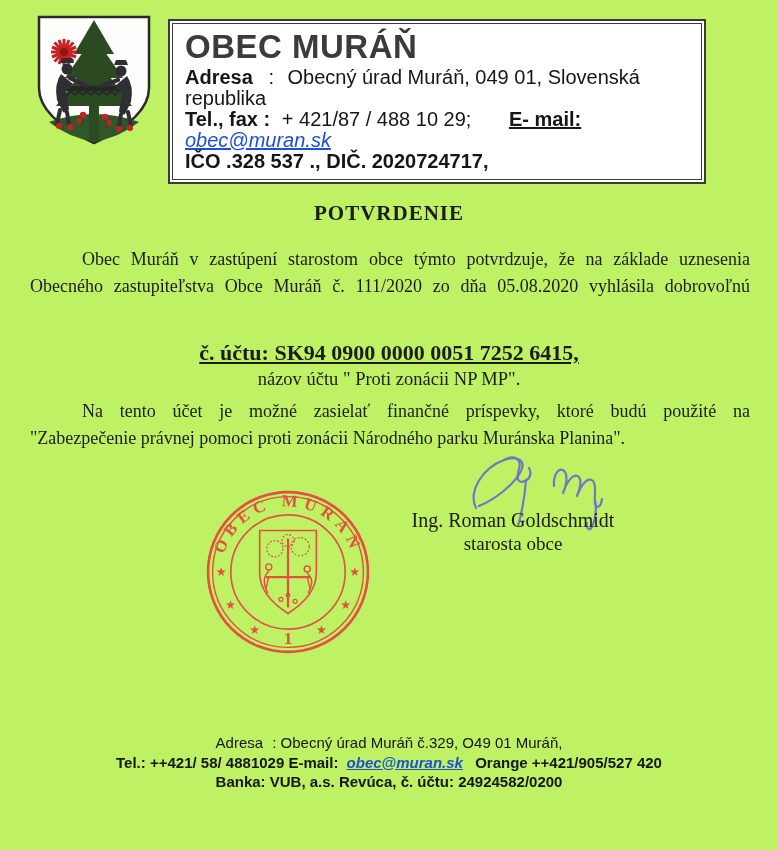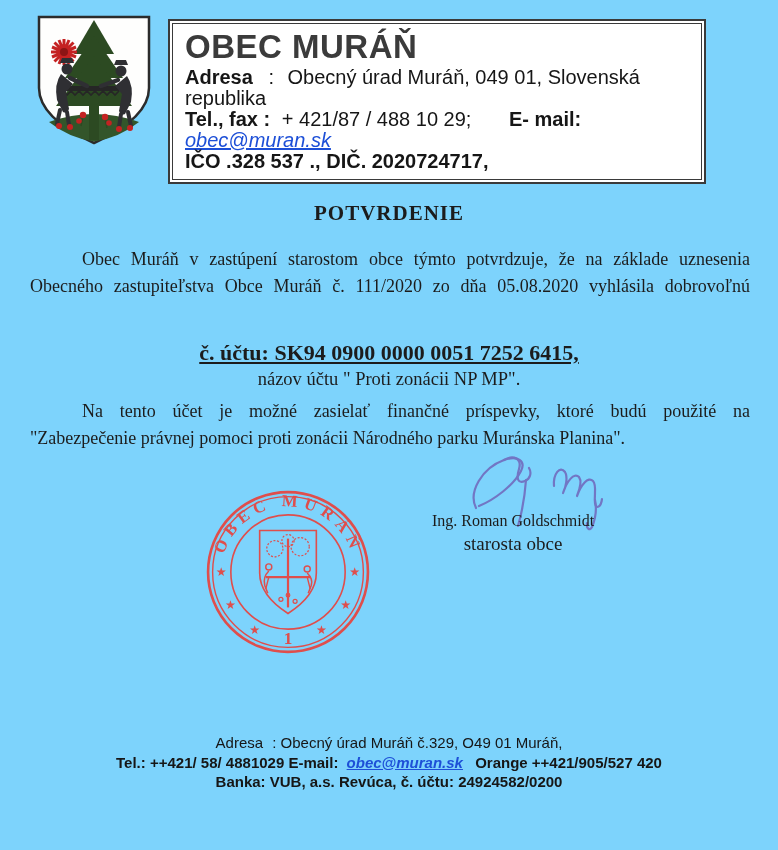--- a/index.html
+++ b/index.html
@@ -1,18 +1,18 @@
 <!DOCTYPE html>
 <html><head>
 <meta charset="utf-8">
 <style>
   * { box-sizing: border-box; }
   html,body { margin:0; padding:0; background:#ffffff; }
   .page {
-    position:relative; width:778px; height:850px; background:#7dd3fc;
+    position:relative; width:778px; height:850px; background:#bef264;
     font-family:"Liberation Serif", serif; color:#1c1c1c; overflow:hidden;
   }
 
   
   .arms-svg { position:absolute; left:33px; top:12px; width:122px; height:136px; }
   .header-box {
     position:absolute; left:168px; top:19px; width:538px;
     border:2px solid #3a3a3a; padding:2px; background:#fff;
   }
   .header-box-inner {
@@ -37,21 +37,21 @@
   .p2 { top:398px; }
   .jline { text-align:justify; text-align-last:justify; }
   .indent { padding-left:52px; }
   .account-block { position:absolute; top:340px; left:0; right:0; text-align:center; line-height:26px; }
   .account-num { font-weight:bold; font-size:22px;text-decoration:underline; }
   .account-name { font-size:18.5px; }
 
   
   .signature-svg { position:absolute; left:466px; top:450px; width:175px; height:82px; }
   .sign-block { position:absolute; left:382px; top:509px; width:262px; text-align:center; }
-  .sign-name { font-size:16px; line-height:23px; }
+  .sign-name { font-size:20px; line-height:23px; }
   .sign-role { font-size:19px; line-height:23px; }
 
   
   .stamp-svg { position:absolute; left:202px; top:486px; width:172px; height:172px; opacity:0.92; }
 
   
   .footer {
     position:absolute; top:733px; left:0; right:0; text-align:center;
     font-family:"Liberation Sans", sans-serif; font-size:15px; line-height:19.5px; color:#161616;
   }
@@ -127,21 +127,21 @@
     <div class="header-box-inner">
       <div class="org-name">OBEC MURÁŇ</div>
       <div class="hline">
         <span class="b">Adresa</span>
         <span style="margin:0 8px 0 10px;">:</span>
         <span>Obecný úrad Muráň, 049 01,  Slovenská republika</span>
       </div>
       <div class="hline">
         <span class="b">Tel., fax :</span>
         <span style="margin-left:6px;">+ 421/87 / 488 10 29;</span>
-        <span class="b" style="margin-left:32px;">E- mail:</span>
+        <span class="b" style="margin-left:32px;text-decoration:underline;">E- mail:</span>
         <span class="link">obec@muran.sk</span>
       </div>
       <div class="hline b">IČO .328 537 ., DIČ. 2020724717,</div>
     </div>
   </div>
 
   <div class="doc-title">POTVRDENIE</div>
 
   <div class="para p1">
     <div class="jline indent">Obec Muráň v zastúpení starostom obce týmto potvrdzuje, že na základe uznesenia</div>

